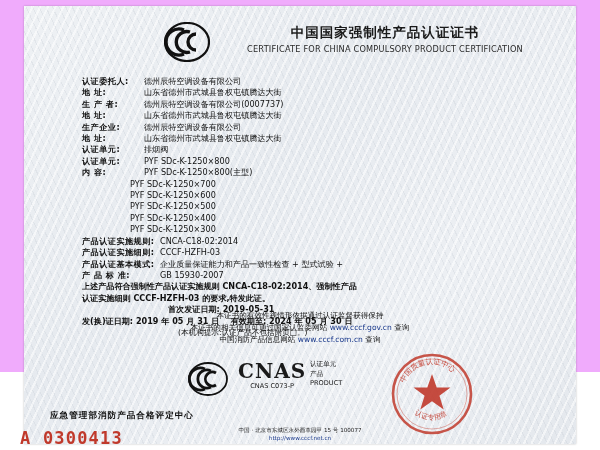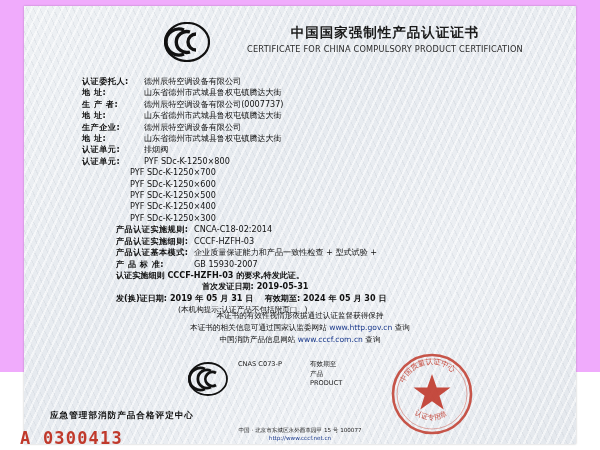--- a/index.html
+++ b/index.html
@@ -119,21 +119,21 @@
     flex: 0 0 78px;
   }
   .val {
     flex: 1 1 auto;
   }
   .sub {
     margin-left: 48px;
     line-height: 11.4px;
     white-space: nowrap;
   }
-  .b { font-weight: bold; margin-left: 34px; }
+  .b { font-weight: bold; }
   .indent-note {
     margin-left: 62px;
     font-size: 7.6px;
     line-height: 11px;
   }
   
   .notice {
     position: absolute;
     left: 0;
     top: 296px;
@@ -276,20 +276,24 @@
           <div class="val">山东省德州市武城县鲁权屯镇腾达大街</div>
         </div>
         <div class="row">
           <div class="lbl">认证单元:</div>
           <div class="val">排烟阀</div>
         </div>
         <div class="row">
           <div class="lbl">认证单元:</div>
           <div class="val">PYF SDc-K-1250×800</div>
         </div>
+        <div class="row">
+          <div class="lbl">内    容:</div>
+          <div class="val">PYF SDc-K-1250×800(主型)</div>
+        </div>
 
         <div class="sub">PYF SDc-K-1250×700</div>
         <div class="sub">PYF SDc-K-1250×600</div>
         <div class="sub">PYF SDc-K-1250×500</div>
         <div class="sub">PYF SDc-K-1250×400</div>
         <div class="sub">PYF SDc-K-1250×300</div>
 
         <div class="row">
           <div class="lbl wide b">产品认证实施规则:</div>
           <div class="val">CNCA-C18-02:2014</div>
@@ -300,20 +304,23 @@
         </div>
         <div class="row">
           <div class="lbl wide b">产品认证基本模式:</div>
           <div class="val">企业质量保证能力和产品一致性检查 + 型式试验 +</div>
         </div>
         <div class="row">
           <div class="lbl wide b">产 品 标 准:</div>
           <div class="val">GB 15930-2007</div>
         </div>
 
+        <div class="row b">
+          <div class="val">上述产品符合强制性产品认证实施规则 CNCA-C18-02:2014、强制性产品</div>
+        </div>
         <div class="row b">
           <div class="val">认证实施细则 CCCF-HZFH-03 的要求,特发此证。</div>
         </div>
 
         <div class="row b">
           <div class="val" style="padding-left:86px;">
             <span>首次发证日期:</span>
             <span>2019-05-31</span>
           </div>
         </div>
@@ -327,41 +334,42 @@
             <span>2024 年 05 月 30 日</span>
           </div>
         </div>
 
         <div class="indent-note" style="margin-left:96px;">(本机构提示:认证产品不包括附页□。)</div>
       </div>
 
       <div class="notice">
         <div>本证书的有效性视情形依据通过认证监督获得保持</div>
         <div class="l2">
-          <span>本证书的相关信息可通过国家认监委网站 </span><span class="blue">www.http.gov.cn</span><span> 查询</span>
+          <span>本证书的相关信息可通过国家认监委网站 </span><span class="blue">www.cccf.gov.cn</span><span> 查询</span>
         </div>
         <div class="l2">
           <span>中国消防产品信息网站 </span><span class="blue">www.cccf.com.cn</span><span> 查询</span>
         </div>
       </div>
 
       <div class="logos">
         <div class="ccc-small">
           <svg width="40" height="34" viewBox="0 0 40 34">
             <ellipse cx="20" cy="17" rx="19" ry="16" fill="none" stroke="#111" stroke-width="1.8"></ellipse>
             <path d="M17 7 A11 11 0 1 0 17 27" fill="none" stroke="#111" stroke-width="2.8"></path>
             <path d="M23 9 A9 9 0 1 0 23 25" fill="none" stroke="#111" stroke-width="2.8"></path>
             <path d="M28 11 A7 7 0 1 0 28 23" fill="none" stroke="#111" stroke-width="2.8"></path>
           </svg>
         </div>
         <div class="cnas">
+          <div class="word">CNAS</div>
           <div class="sub1">CNAS C073-P</div>
         </div>
         <div class="cnas-right">
-          <div>有效期至</div>
+          <div>认证单元</div>
           <div>产品</div>
           <div>PRODUCT</div>
         </div>
         <div class="stamp">
           <svg width="84" height="84" viewBox="0 0 84 84">
             <circle cx="42" cy="42" r="39" fill="none" stroke="#c0392b" stroke-width="2.6" opacity="0.85"></circle>
             <circle cx="42" cy="42" r="35" fill="none" stroke="#c0392b" stroke-width="0.8" opacity="0.5"></circle>
             <path d="M42 22 L46.7 35.5 L60.5 35.5 L49.4 43.8 L53.7 57.5 L42 49.2 L30.3 57.5 L34.6 43.8 L23.5 35.5 L37.3 35.5 Z" fill="#c0392b" opacity="0.9"></path>
             <path id="arcTop" d="M12 42 A30 30 0 0 1 72 42" fill="none"></path>
             <text font-size="7.4" fill="#c0392b" opacity="0.9" font-family="DejaVu Sans, sans-serif">

